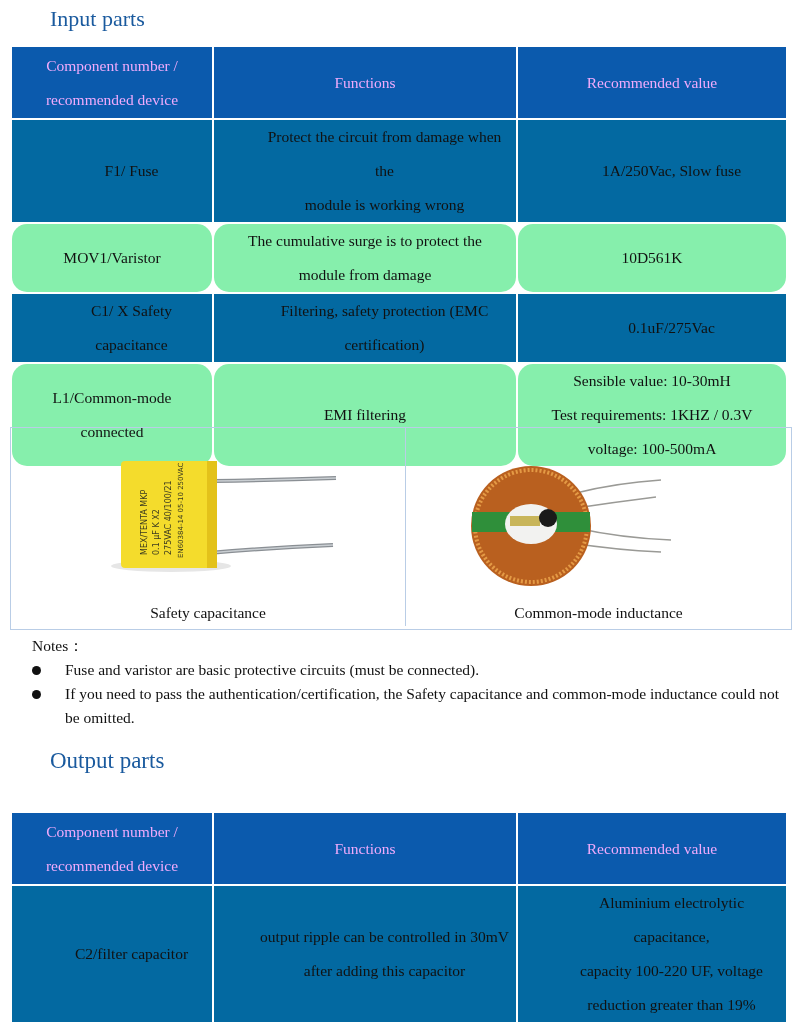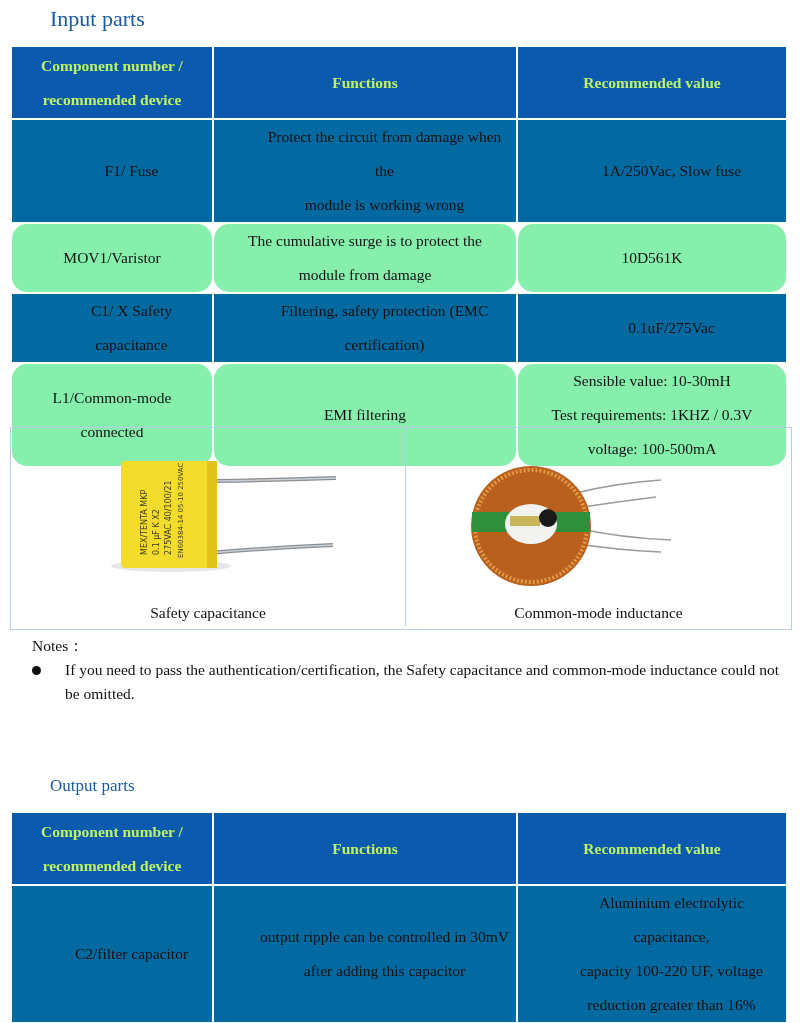--- a/index.html
+++ b/index.html
@@ -1,22 +1,22 @@
 <!DOCTYPE html>
 <html><head>
 <meta charset="utf-8">
 <style>
   html,body{margin:0;padding:0;background:#fff;}
   body{width:800px;height:1023px;position:relative;overflow:hidden;font-family:"Liberation Serif","DejaVu Serif",serif;color:#111;}
   .title{position:absolute;left:50px;font-weight:normal;color:#1a5a9e;}
   .t1{top:6px;font-size:22px;}
-  .t2{top:776px;font-size:17px;}
+  .t2{top:748px;font-size:23px;}
   table{position:absolute;left:12px;width:778px;border-collapse:separate;border-spacing:2px;table-layout:fixed;margin:-2px;}
   td,th{text-align:center;vertical-align:middle;font-size:15.5px;line-height:34px;padding:0 6px;}
-  th{background:#0b5aad;color:#bef264;font-weight:bold;margin-left:12px;}
+  th{background:#0b5aad;color:#f0abfc;font-weight:normal;margin-left:12px;}
   tr.dark td{background:#0369a1;padding-left:45px;}
   tr.light td{background:#86efac;border-radius:15px;}
   .imgcell{position:relative;height:198px;}
   .caption{position:absolute;left:0;right:0;bottom:4px;font-size:15.5px;text-align:center;}
   .notes{position:absolute;left:32px;top:634px;font-size:15.5px;line-height:24px;width:750px;}
   .notes ul{margin:0;padding:0;list-style:none;}
   .notes li{position:relative;padding-left:33px;}
   .bullet{position:absolute;left:0;top:8px;width:9px;height:9px;border-radius:50%;background:#111;}
 </style>
 </head>
@@ -110,20 +110,21 @@
       <rect x="104" y="88" width="30" height="10" fill="#c8b55a"></rect>
       <circle cx="142" cy="90" r="9" fill="#1a1a1a"></circle>
     </svg>
     <div class="caption">Common-mode inductance</div>
   </div>
 </div>
 
 <div class="notes">
   <div>Notes：</div>
   <ul>
+    <li><span class="bullet"></span><span>Fuse and varistor are basic protective circuits (must be connected).</span></li>
     <li><span class="bullet"></span><span>If you need to pass the authentication/certification, the Safety capacitance and common-mode inductance could not be omitted.</span></li>
   </ul>
 </div>
 
 <div class="title t2">Output parts</div>
 
 <table style="top:813px;">
   <colgroup>
       <col style="width:200px">
       <col style="width:302px">
@@ -140,21 +141,21 @@
   </tr>
   <tr class="dark" style="height:102px;">
     <td>C2/filter capacitor</td>
     <td>
           <div>output ripple can be controlled in 30mV</div>
           <div>after adding this capacitor</div>
         </td>
     <td>
           <div>Aluminium electrolytic capacitance,</div>
           <div>capacity 100-220 UF, voltage</div>
-          <div>reduction greater than 16%</div>
+          <div>reduction greater than 19%</div>
         </td>
   </tr>
   <tr class="light" style="height:34px;">
     <td>RL/Load</td>
     <td>Load</td>
     <td></td>
   </tr>
 </tbody>
   </table>
 

